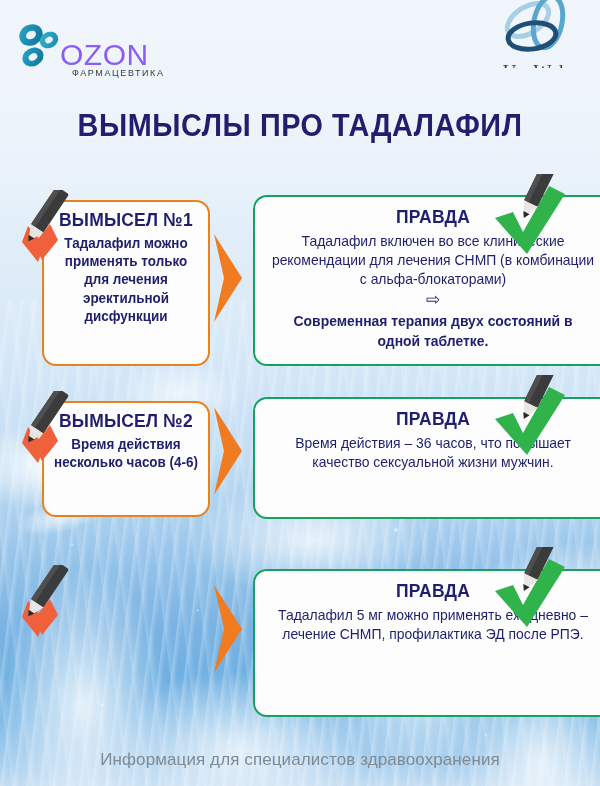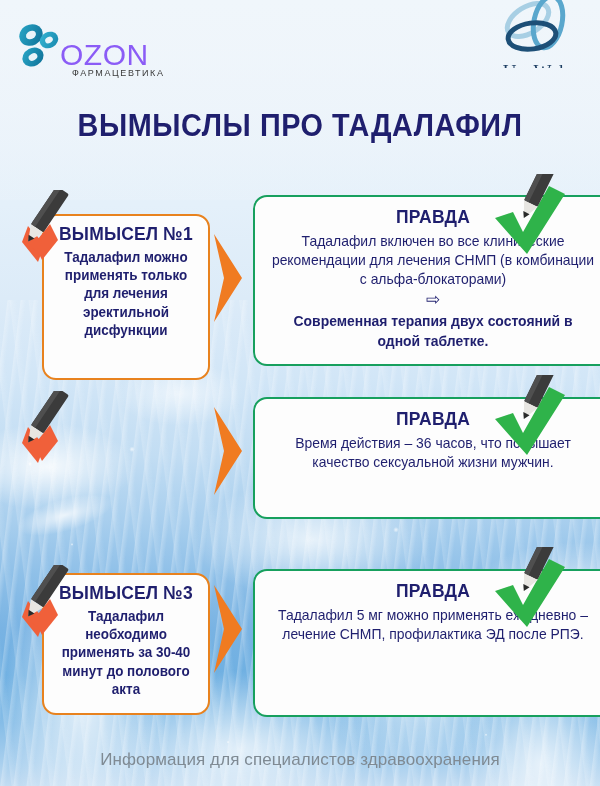--- a/index.html
+++ b/index.html
@@ -109,21 +109,21 @@
   #row-2 { top:393px; height:124px; }
   #row-3 { top:565px; height:152px; }
 
   .myth-box, .truth-box {
     position:absolute; background:#fdfdfd;
     border-radius:14px; text-align:center;
   }
   .myth-box { left:42px; width:168px; border:2.5px solid #e8821e; }
   .truth-box { left:253px; width:360px; border:2.5px solid #17a05e; }
 
-  #row-1 .myth-box { top:24px; height:166px; }
+  #row-1 .myth-box { top:10px; height:166px; }
   #row-1 .truth-box { top:5px; height:171px; }
   #row-2 .myth-box { top:8px; height:116px; }
   #row-2 .truth-box { top:4px; height:122px; }
   #row-3 .myth-box { top:8px; height:142px; }
   #row-3 .truth-box { top:4px; height:148px; }
 
   .box-head {
     font-size:19px; font-weight:bold; color:#1f1f6e; letter-spacing:.2px;
     transform:scaleX(.92); transform-origin:center;
   }
@@ -260,20 +260,24 @@
     </g>
   </svg>
 </div>
 
 <div class="row" id="row-2">
 
   <svg class="connector" viewBox="0 0 36 92">
     <polygon points="2,2 30,46 2,90 12,46" fill="#F07B21"></polygon>
   </svg>
 
+  <div class="myth-box">
+    <div class="box-head">ВЫМЫСЕЛ №2</div>
+    <div class="box-body">Время действия несколько часов (4-6)</div>
+  </div>
 
   <div class="truth-box">
     <div class="box-head">ПРАВДА</div>
     <div class="box-body">Время действия – 36 часов, что повышает качество сексуальной жизни мужчин.</div>
   </div>
 
   <svg class="deco deco-x" viewBox="0 0 78 86">
     <path d="M20 36 L36 56 L30 72 L14 52 Z" fill="#F0603A"></path>
     <path d="M42 34 L26 54 L34 70 L50 50 Z" fill="#F0603A"></path>
     <path d="M24 40 L34 52 L28 62 L18 50 Z" fill="#F0603A"></path>
@@ -295,24 +299,20 @@
     </g>
   </svg>
 </div>
 
 <div class="row" id="row-3">
 
   <svg class="connector" viewBox="0 0 36 92">
     <polygon points="2,2 30,46 2,90 12,46" fill="#F07B21"></polygon>
   </svg>
 
-  <div class="myth-box">
-    <div class="box-head">ВЫМЫСЕЛ №3</div>
-    <div class="box-body">Тадалафил необходимо применять за 30-40 минут до полового акта</div>
-  </div>
 
   <div class="truth-box">
     <div class="box-head">ПРАВДА</div>
     <div class="box-body">Тадалафил 5 мг можно применять ежедневно – лечение СНМП, профилактика ЭД после РПЭ.</div>
   </div>
 
   <svg class="deco deco-x" viewBox="0 0 78 86">
     <path d="M20 36 L36 56 L30 72 L14 52 Z" fill="#F0603A"></path>
     <path d="M42 34 L26 54 L34 70 L50 50 Z" fill="#F0603A"></path>
     <path d="M24 40 L34 52 L28 62 L18 50 Z" fill="#F0603A"></path>

